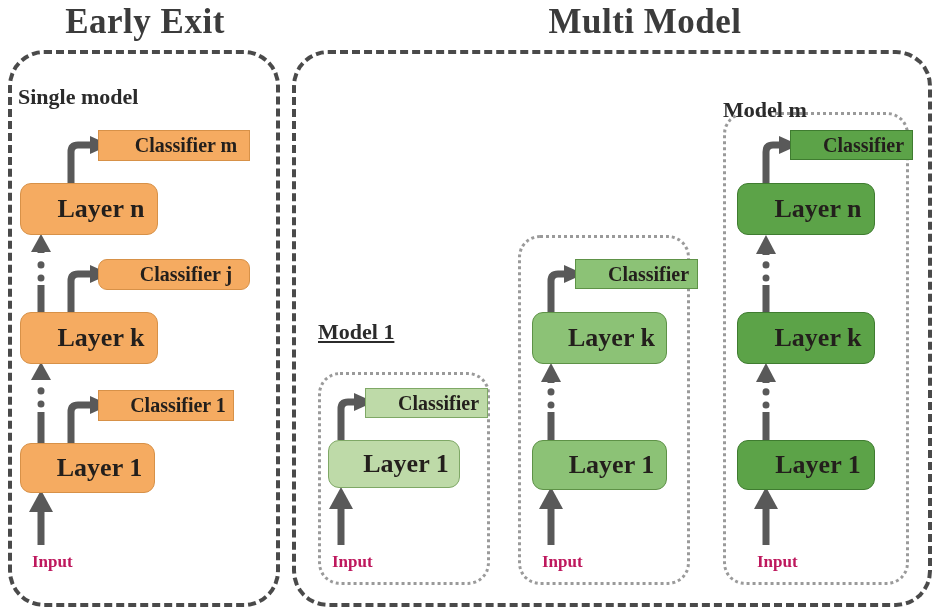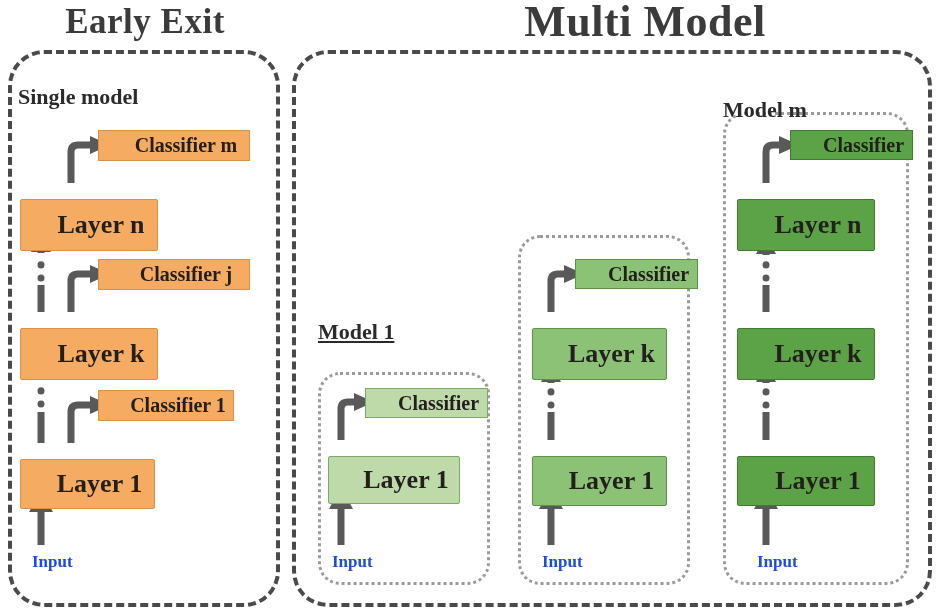--- a/index.html
+++ b/index.html
@@ -33,21 +33,21 @@
     text-align: center;
     font-size: 35px;
     line-height: 42px;
     font-family: Liberation Serif, serif;
   }
   #title-multi-model {
     left: 480px;
     top: 1px;
     width: 330px;
     text-align: center;
-    font-size: 44px;
+    font-size: 35px;
     line-height: 42px;
   }
 
   
   .panel-dashed {
     position: absolute;
     border: 4px dashed #4a4a4a;
     border-radius: 36px;
     box-sizing: border-box;
     background: transparent;
@@ -88,40 +88,39 @@
     box-sizing: border-box;
     display: flex;
     align-items: center;
     justify-content: center;
     font-weight: bold;
     color: #231f1c;
     white-space: nowrap;
     padding-left: 24px;
   }
   .node.layer {
-    border-radius: 2px;
+    border-radius: 11px;
     font-size: 26px;
-    margin-top: 16px;
   }
   .node.classifier {
     border-radius: 0px;
     font-size: 20px;
   }
   
   .c-orange      { background: #f5ab61; border: 1.5px solid #d79148; }
   .c-green-light { background: #bedaa8; border: 1.5px solid #7fa866; }
   .c-green-mid   { background: #8cc276; border: 1.5px solid #5e9247; }
   .c-green-dark  { background: #5ca348; border: 1.5px solid #3f7c30; }
 
   
   .input-label {
     position: absolute;
     font-weight: bold;
     font-size: 17px;
-    color: #1d4ed8;
+    color: #be185d;
     white-space: nowrap;
   }
 
   
   #arrow-layer {
     position: absolute;
     left: 0; top: 0;
     width: 940px;
     height: 615px;
     pointer-events: none;
@@ -247,21 +246,21 @@
     <g>
       <path class="arrow-elbow" d="M 766 183 L 766 152 Q 766 145 773 145 L 781 145"></path>
       <polygon class="arrow-head" points="799,145 779,136 779,154"></polygon>
     </g>
   </svg>
 
   <div class="node layer c-orange" style="left:20px; top:443px; width:135px; height:50px;">Layer 1</div>
   <div class="node classifier c-orange" style="left:98px; top:390px; width:136px; height:31px;">Classifier 1</div>
 
   <div class="node layer c-orange" style="left:20px; top:312px; width:138px; height:52px;">Layer k</div>
-  <div class="node classifier c-orange" style="left:98px; top:259px; width:152px; height:31px;">Classifier j</div>
+  <div class="node classifier c-orange" style="left:98px; top:259px; width:152px; height:31px;border-radius:9px;">Classifier j</div>
 
   <div class="node layer c-orange" style="left:20px; top:183px; width:138px; height:52px;">Layer n</div>
   <div class="node classifier c-orange" style="left:98px; top:130px; width:152px; height:31px;">Classifier m</div>
 
   <div class="input-label" style="left:32px; top:552px;">Input</div>
 
   <div class="node layer c-green-light" style="left:328px; top:440px; width:132px; height:48px;">Layer 1</div>
   <div class="node classifier c-green-light" style="left:365px; top:388px; width:123px; height:30px;">Classifier</div>
   <div class="input-label" style="left:332px; top:552px;">Input</div>
 

